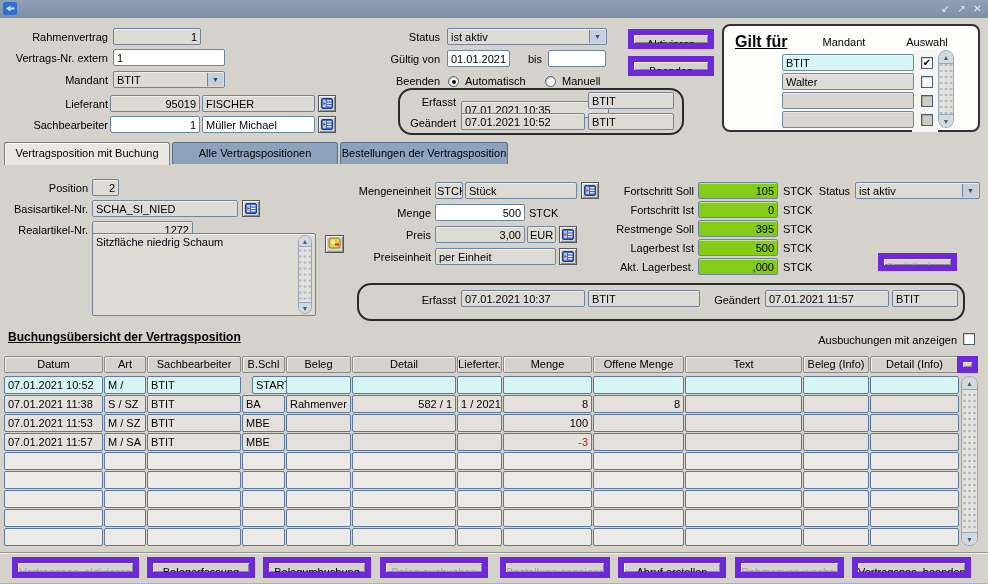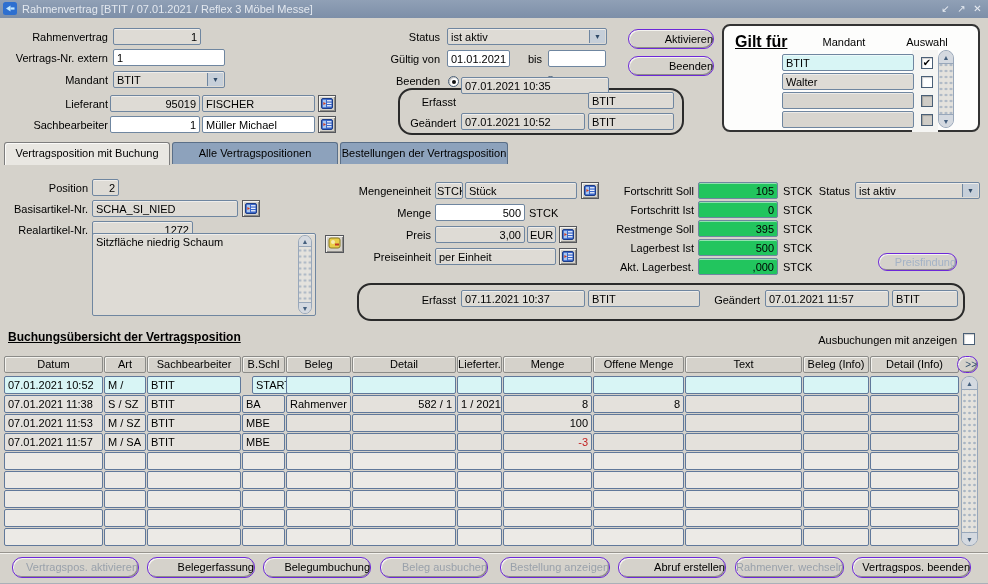--- a/index.html
+++ b/index.html
@@ -13,30 +13,30 @@
   .title-text{position:absolute;left:22px;top:3px;white-space:nowrap}
   .winctl{position:absolute;top:2px;width:13px;height:13px;color:#e9edf3;
     font-size:10px;text-align:center;line-height:13px;cursor:default}
   .lbl{position:absolute;font-size:11px;color:#000;text-align:right;white-space:nowrap}
   .lbl.left{text-align:left}
   .lbl.center{text-align:center}
   .fld{position:absolute;height:17px;font-size:11px;line-height:13px;padding:2px 3px;
     background:#dedbd5;border:1px solid #6f86a0;border-radius:2px;color:#000;
     white-space:nowrap;overflow:hidden;box-shadow:inset 0 1px 0 rgba(255,255,255,.5)}
   .fld.white{background:#fff}
-  .fld.lite{background:#22c55e}
+  .fld.lite{background:#84cc16}
   .fld.right{text-align:right}
   .fld.cyan{background:#d8f5f5}
   .fld.dd{padding-right:19px}
   .fld.dd::after{content:"▼";position:absolute;right:1px;top:1px;bottom:1px;width:15px;
     background:#c6cfd9;border-left:1px solid #6f86a0;color:#2f4a68;font-size:7px;
     display:flex;align-items:center;justify-content:center}
-  .btn{position:absolute;background:#d5d2cb;border:1px solid #6d28d9;border-radius:10px;
+  .btn{position:absolute;background:#d5d2cb;border:6px solid #6d28d9;border-radius:0;
     box-shadow:inset 1px 1px 0 #f4f3ef, inset -1px -1px 0 #8e8d89;
-    font-size:11px;color:#000;text-align:right;cursor:default;white-space:nowrap;overflow:hidden}
+    font-size:11px;color:#000;text-align:center;cursor:default;white-space:nowrap;overflow:hidden}
   .btn.disabled{color:#99a1ab}
   .btn.bluedis{color:#a3b2c6}
   .lov{position:absolute;width:18px;height:17px;background:#d5d2cb;border:1px solid #55575c;
     box-shadow:inset 1px 1px 0 #f4f3ef, inset -1px -1px 0 #8e8d89;
     display:flex;align-items:center;justify-content:center}
   .radio{position:absolute;width:11px;height:11px;border-radius:50%;background:#fff;
     border:1px solid #4a5f76;box-shadow:inset 1px 1px 1px rgba(0,0,0,.25)}
   .radio.sel::after{content:"";position:absolute;left:2.5px;top:2.5px;width:4px;height:4px;
     border-radius:50%;background:#111}
   .cb{position:absolute;width:12px;height:12px;background:#fff;border:1px solid #4a5f76;
@@ -77,21 +77,20 @@
 <body>
 
 <div class="titlebar">
   <span class="abs" style="left:3px;top:2px">
     <svg width="14" height="13" viewBox="0 0 14 13">
         <rect width="14" height="13" rx="2.5" fill="#2d6fd0"></rect>
         <polygon points="3,6.5 7.5,3.4 7.5,9.6" fill="#bfe6ff"></polygon>
         <rect x="7.5" y="5.4" width="4" height="2.2" fill="#bfe6ff"></rect>
       </svg>
   </span>
-  <span class="title-text">Rahmenvertrag   [BTIT / 07.01.2021 / Reflex 3 Möbel Messe]</span>
   <span class="winctl" style="right:36px">↙</span>
   <span class="winctl" style="right:20px">↗</span>
   <span class="winctl" style="right:4px">✕</span>
 </div>
 
 <div class="lbl" style="left:6px;top:31px;width:102px">Rahmenvertrag</div>
 <div class="fld right" style="left:113px;top:28px;width:88px">1</div>
 <div class="lbl" style="left:6px;top:52px;width:102px">Vertrags-Nr. extern</div>
 <div class="fld white" style="left:113px;top:49px;width:112px">1</div>
 <div class="lbl" style="left:6px;top:74px;width:102px">Mandant</div>
@@ -132,21 +131,21 @@
 <div class="lbl" style="left:355px;top:75px;width:85px">Beenden</div>
 <span class="radio sel" style="left:448px;top:76px"></span>
 <div class="lbl left" style="left:465px;top:75px">Automatisch</div>
 <span class="radio" style="left:545px;top:76px"></span>
 <div class="lbl left" style="left:562px;top:75px">Manuell</div>
 <div class="btn" style="left:628px;top:29px;width:86px;height:20px;line-height:18px">Aktivieren</div>
 <div class="btn" style="left:628px;top:56px;width:86px;height:20px;line-height:18px">Beenden</div>
 
 <div class="groupbox" style="left:398px;top:88px;width:286px;height:47px"></div>
 <div class="lbl" style="left:372px;top:96px;width:84px">Erfasst</div>
-<div class="fld" style="left:461px;top:77px;width:148px">07.01.2021 10:35</div>
+<div class="fld" style="left:461px;top:101px;width:148px">07.01.2021 10:35</div>
 <div class="fld" style="left:588px;top:92px;width:86px">BTIT</div>
 <div class="lbl" style="left:372px;top:117px;width:84px">Geändert</div>
 <div class="fld" style="left:461px;top:113px;width:124px">07.01.2021 10:52</div>
 <div class="fld" style="left:588px;top:113px;width:86px">BTIT</div>
 
 <div class="panel" style="left:722px;top:24px;width:258px;height:108px">
   <div class="abs" style="left:188px;top:24px;width:26px;height:82px;background:#f5f5f3"></div>
   <div class="lbl left" style="left:11px;top:7px;font-size:16px;font-weight:bold;text-decoration:underline">Gilt für</div>
   <div class="lbl center" style="left:68px;top:10px;width:104px">Mandant</div>
   <div class="lbl center" style="left:168px;top:10px;width:70px">Auswahl</div>
@@ -257,21 +256,21 @@
 <div class="lbl left" style="left:783px;top:242px">STCK</div>
 <div class="lbl" style="left:606px;top:261px;width:88px">Akt. Lagerbest.</div>
 <div class="fld lite right" style="left:698px;top:258px;width:80px">,000</div>
 <div class="lbl left" style="left:783px;top:261px">STCK</div>
 <div class="lbl" style="left:793px;top:185px;width:57px">Status</div>
 <div class="fld dd" style="left:855px;top:182px;width:125px">ist aktiv</div>
 <div class="btn bluedis" style="left:878px;top:253px;width:79px;height:18px;line-height:16px">Preisfindung</div>
 
 <div class="groupbox" style="left:357px;top:283px;width:608px;height:38px"></div>
 <div class="lbl" style="left:368px;top:294px;width:88px">Erfasst</div>
-<div class="fld" style="left:461px;top:290px;width:124px">07.11.2021 10:37</div>
+<div class="fld" style="left:461px;top:290px;width:124px">07.01.2021 10:37</div>
 <div class="fld" style="left:588px;top:290px;width:112px">BTIT</div>
 <div class="lbl" style="left:702px;top:294px;width:58px">Geändert</div>
 <div class="fld" style="left:765px;top:290px;width:124px">07.01.2021 11:57</div>
 <div class="fld" style="left:892px;top:290px;width:66px">BTIT</div>
 
 <div class="heading" style="left:8px;top:330px">Buchungsübersicht der Vertragsposition</div>
 <div class="lbl" style="left:700px;top:334px;width:257px">Ausbuchungen mit anzeigen</div>
 <span class="cb" style="left:963px;top:333px"></span>
 
 <div id="table">

